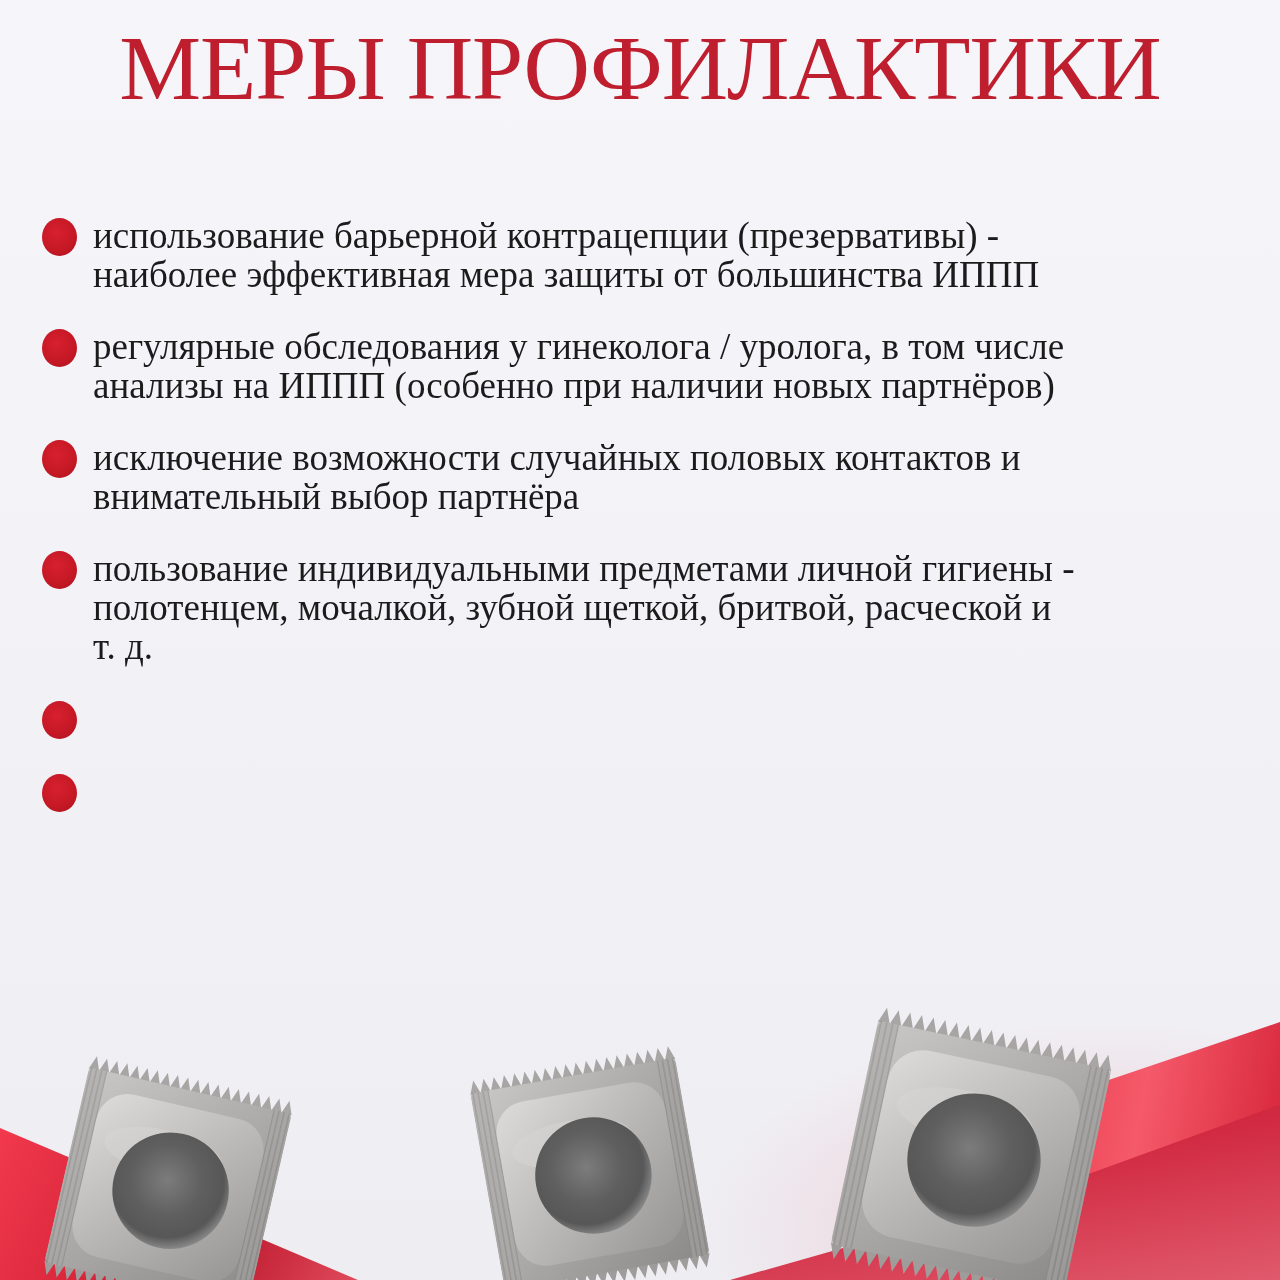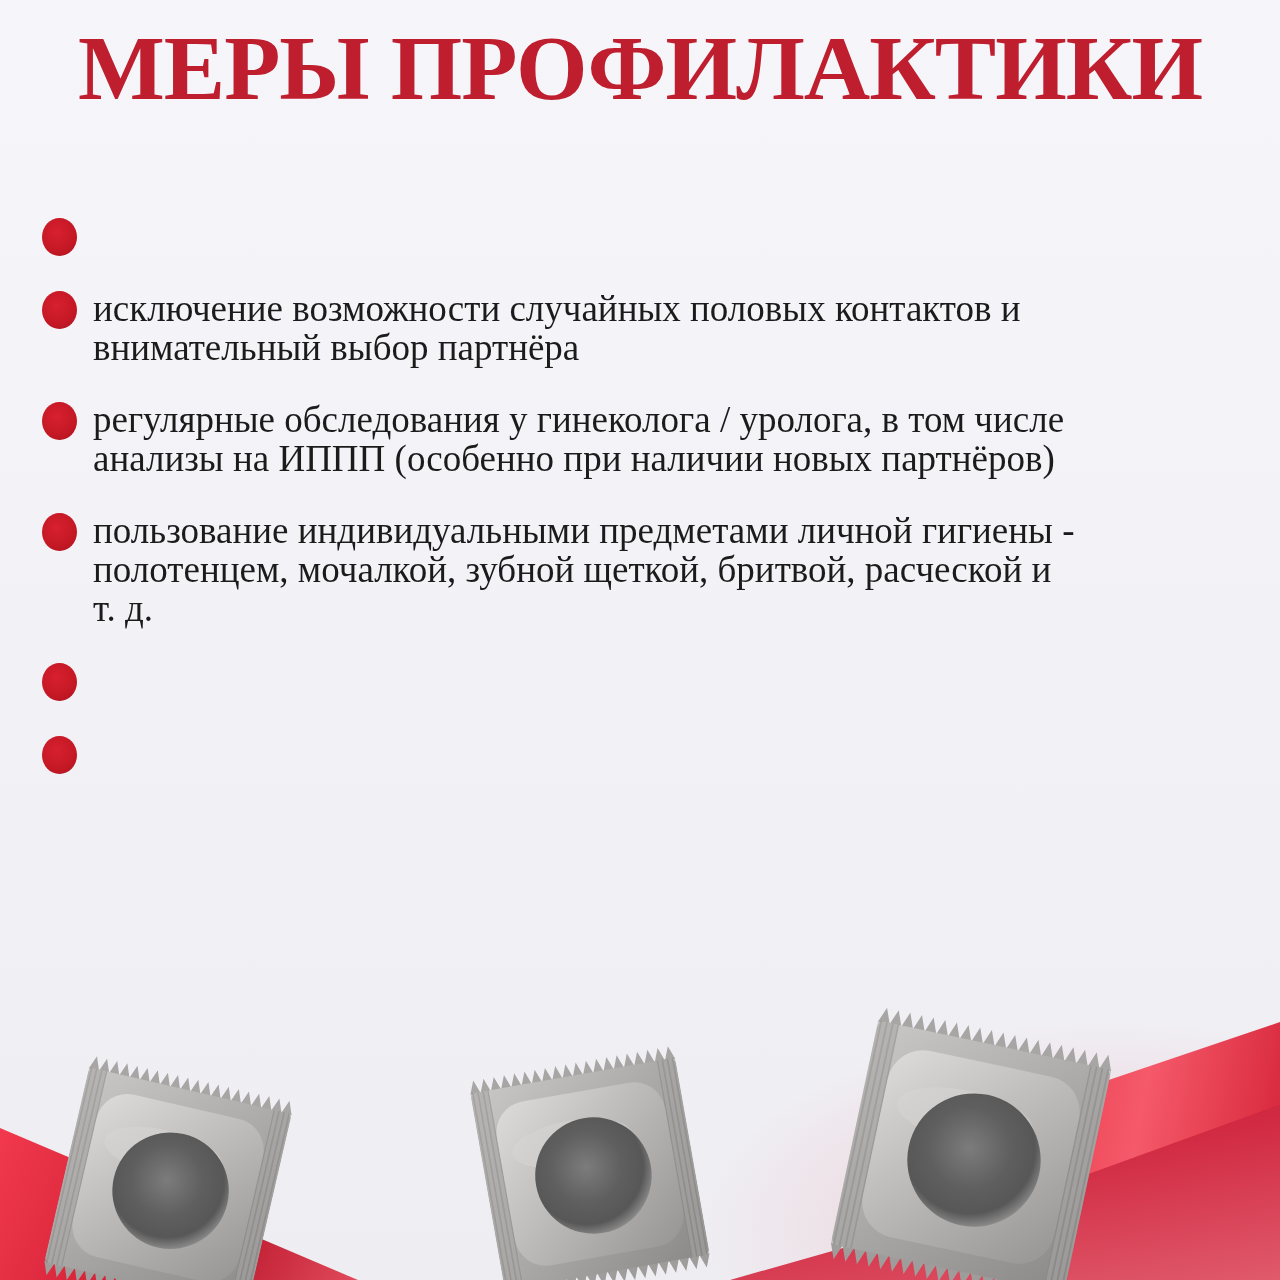--- a/index.html
+++ b/index.html
@@ -19,21 +19,21 @@
     overflow:hidden;
     background:linear-gradient(180deg,#f6f5f9 0%,#f2f1f6 55%,#eeedf2 100%);
     font-family:"Liberation Serif","DejaVu Serif",serif;
   }
   .title{
     position:absolute;
     left:0;right:0;top:18px;
     text-align:center;
     font-size:92px;
     line-height:1.1;
-    font-weight:bold;
+    font-weight:normal;
     letter-spacing:-1px;
     color:var(--title-color);
     margin:0;
   }
   .bullets{
     position:absolute;
     left:42px;top:216px;
     width:1180px;
     list-style:none;
     margin:0;padding:0;
@@ -91,30 +91,32 @@
 </head>
 <body>
 
 <div class="poster">
 
   <h1 class="title">МЕРЫ ПРОФИЛАКТИКИ</h1>
 
   <ul class="bullets">
     <li class="bullet">
       <span class="dot"></span>
+      <p class="btext">использование барьерной контрацепции (презервативы) -
+наиболее эффективная мера защиты от большинства ИППП</p>
+    </li>
+    <li class="bullet">
+      <span class="dot"></span>
+      <p class="btext">регулярные обследования у гинеколога / уролога, в том числе
+анализы на ИППП (особенно при наличии новых партнёров)</p>
     </li>
     <li class="bullet">
       <span class="dot"></span>
       <p class="btext">исключение возможности случайных половых контактов и
 внимательный выбор партнёра</p>
-    </li>
-    <li class="bullet">
-      <span class="dot"></span>
-      <p class="btext">регулярные обследования у гинеколога / уролога, в том числе
-анализы на ИППП (особенно при наличии новых партнёров)</p>
     </li>
     <li class="bullet">
       <span class="dot"></span>
       <p class="btext">пользование индивидуальными предметами личной гигиены -
 полотенцем, мочалкой, зубной щеткой, бритвой, расческой и
 т. д.</p>
     </li>
     <li class="bullet">
       <span class="dot"></span>
     </li>

